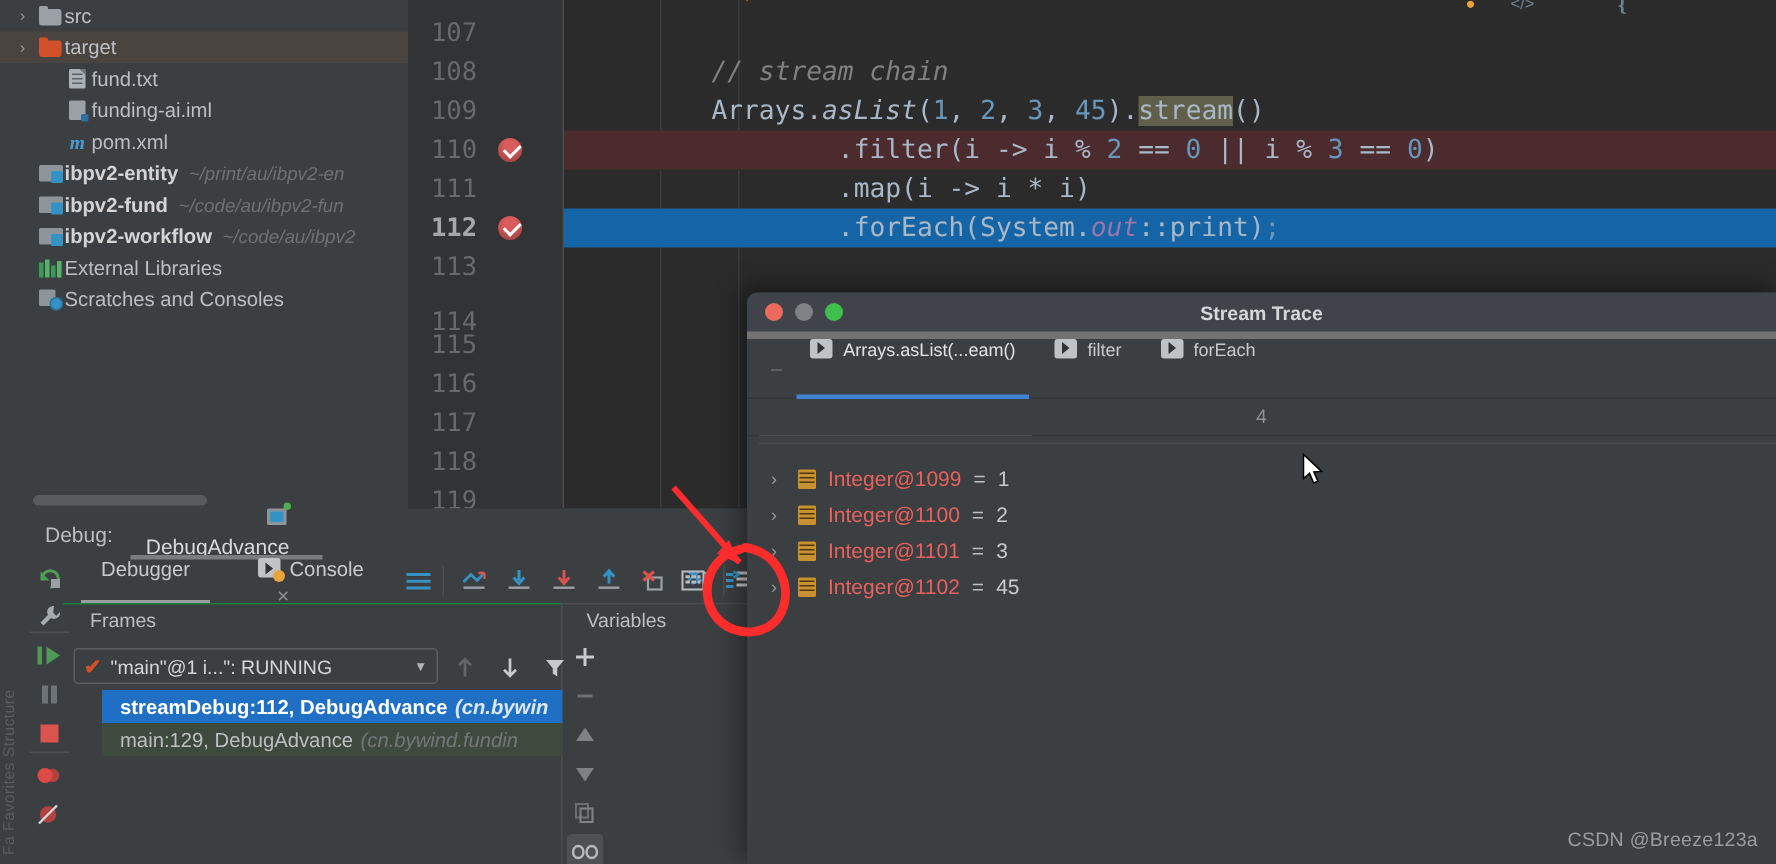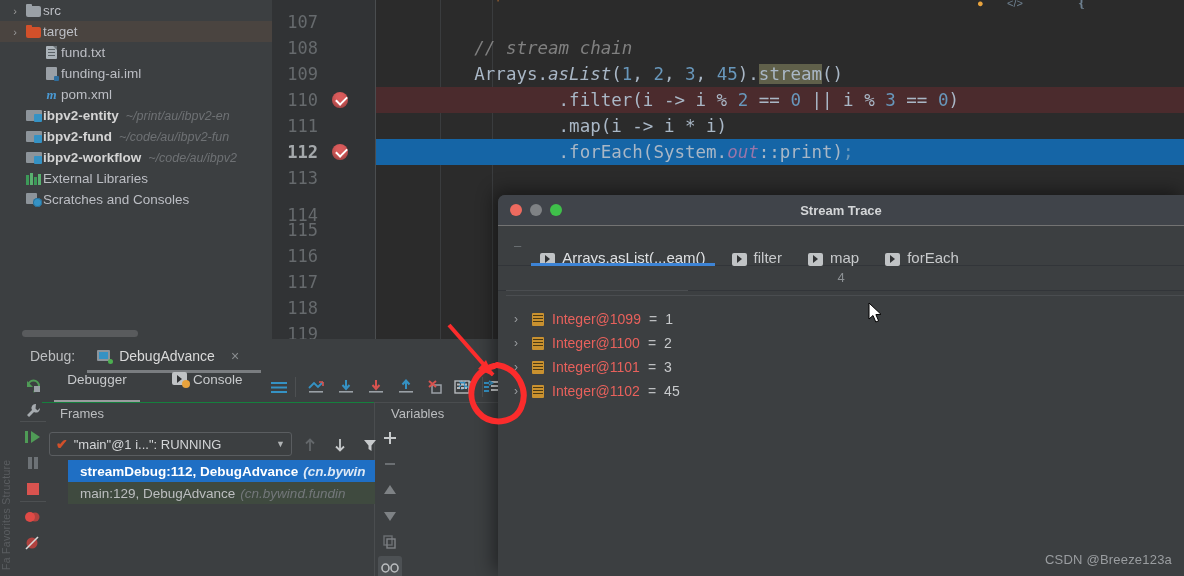--- a/index.html
+++ b/index.html
@@ -112,37 +112,37 @@
 
   
   #stream-trace {
     position:absolute; left:498px; top:195px; width:686px; height:381px;
     background:#3c3f41; border-radius:7px 0 0 0;
     box-shadow: -4px -4px 18px rgba(0,0,0,.45);
     overflow:hidden;
   }
   #st-titlebar {
     position:relative; height:31px; background:#40444a;
-    border-bottom:1px solid #737373;
+    border-bottom:5px solid #737373;
     display:flex; align-items:center;
   }
   .traffic { display:flex; gap:8px; padding-left:12px; }
   .traffic span { width:12px; height:12px; border-radius:50%; display:block; }
   #st-title {
     position:absolute; left:0; right:0; text-align:center;
     font-size:13px; font-weight:bold; color:#d4d6d8;
   }
   #st-tabs {
     display:flex; align-items:center; height:40px; padding-left:16px; gap:0px;
     border-bottom:1px solid #323539; position:relative;
   }
   .st-dash { color:#6f7478; font-size:13px; margin-right:6px; }
   .st-tab {
-    display:flex; align-items:flex-end; gap:7px; height:40px; padding:0 13px;
-    font-size:15px; color:#c8cacc; position:relative;
+    display:flex; align-items:flex-start; gap:7px; height:40px; padding:0 13px;
+    font-size:12px; color:#c8cacc; position:relative;
   }
   .st-tab.active { color:#dfe1e3; }
   .st-tab.active::after {
     content:''; position:absolute; left:4px; right:4px; bottom:0; height:3px; background:#3d84d6;
   }
   .tab-ico {
     width:15px; height:13px; background:#c0c3c5; border-radius:2px;
     display:flex; align-items:center; justify-content:center;
   }
   .tab-ico::after {
@@ -174,22 +174,22 @@
   .st-val { color:#c8cacc; }
 
   
   #mouse-cursor { position:absolute; left:868px; top:302px; width:16px; height:22px; }
 
   
   #debug-panel { position:absolute; left:0; top:339px; width:498px; height:237px; background:#3c3f41;padding-left:12px; }
   #debug-header { position:relative; height:34px; display:flex; align-items:center; padding-left:18px; }
   #debug-label { font-size:14px; color:#bcbec0; }
   #debug-tab {
-    display:flex; align-items:center; gap:7px; margin-left:22px; height:34px; position:relative;
-    font-size:14px; color:#dadada;
+    display:flex; align-items:flex-end; gap:17px; margin-left:22px; height:34px; position:relative;
+    font-size:14px; color:#dadada;flex-direction:column;
   }
   #debug-tab::after { content:''; position:absolute; left:-10px; right:-22px; bottom:0; height:3px; background:#7a7d80; }
   .ico-app { width:15px; height:13px; position:relative; }
   .ico-app::before{ content:''; position:absolute; left:0; top:0; width:13px; height:11px; background:#8d949a; border-radius:1px; }
   .ico-app::after{ content:''; position:absolute; left:2px; top:2px; width:9px; height:7px; background:#3592c4; }
   .ico-app .dot{ position:absolute; right:-1px; bottom:-1px; width:5px; height:5px; border-radius:50%; background:#4caf50; }
   #debug-close { margin-left:9px; color:#8b8e90; font-size:14px; }
 
   
   #vtoolbar { position:absolute; left:16px; top:373px; width:34px; height:203px; }
@@ -618,24 +618,20 @@
     <div id="st-tabs">
       <span class="st-dash">–</span>
       <div id="st-tabs-host" style="display:flex; align-items:center;">
           <div class="st-tab active">
             <span class="tab-ico"></span>
             <span>Arrays.asList(...eam()</span>
           </div>
           <div class="st-tab">
             <span class="tab-ico"></span>
             <span>filter</span>
-          </div>
-          <div class="st-tab">
-            <span class="tab-ico"></span>
-            <span>map</span>
           </div>
           <div class="st-tab">
             <span class="tab-ico"></span>
             <span>forEach</span>
           </div>
         </div>
     </div>
     <div id="st-countbar">
       <span class="cnt">4</span>
       <span class="divider"></span>

